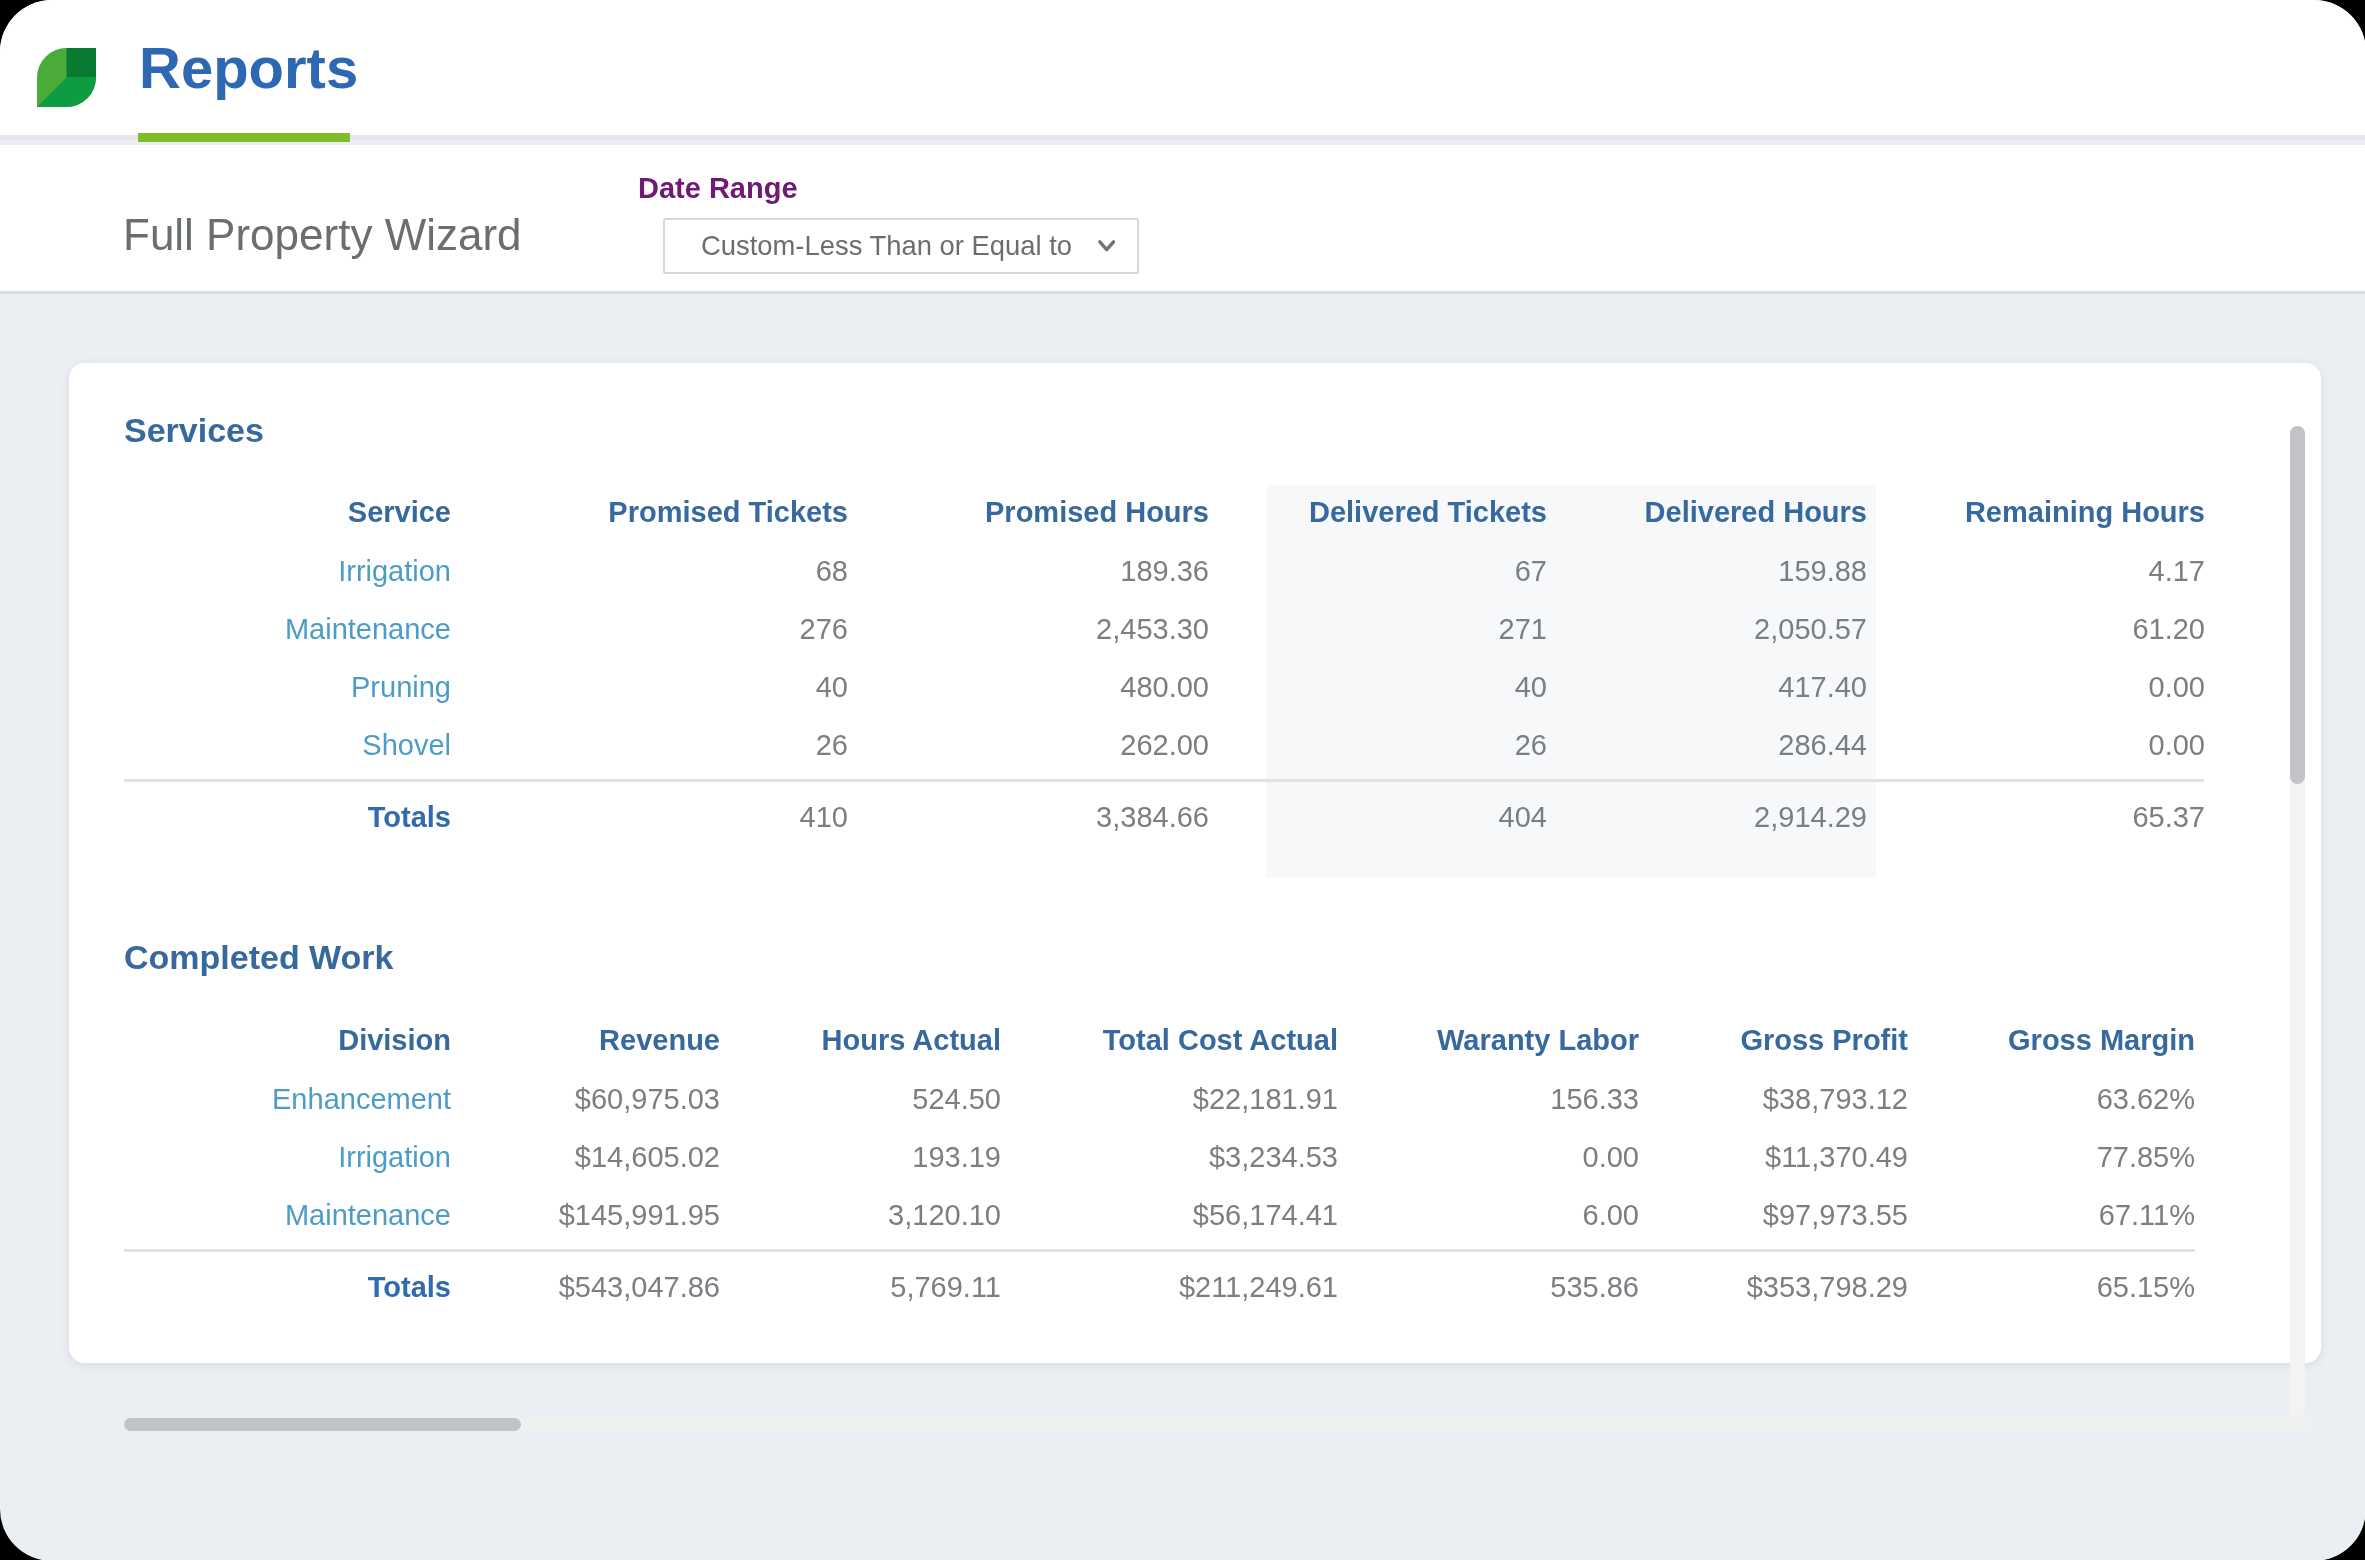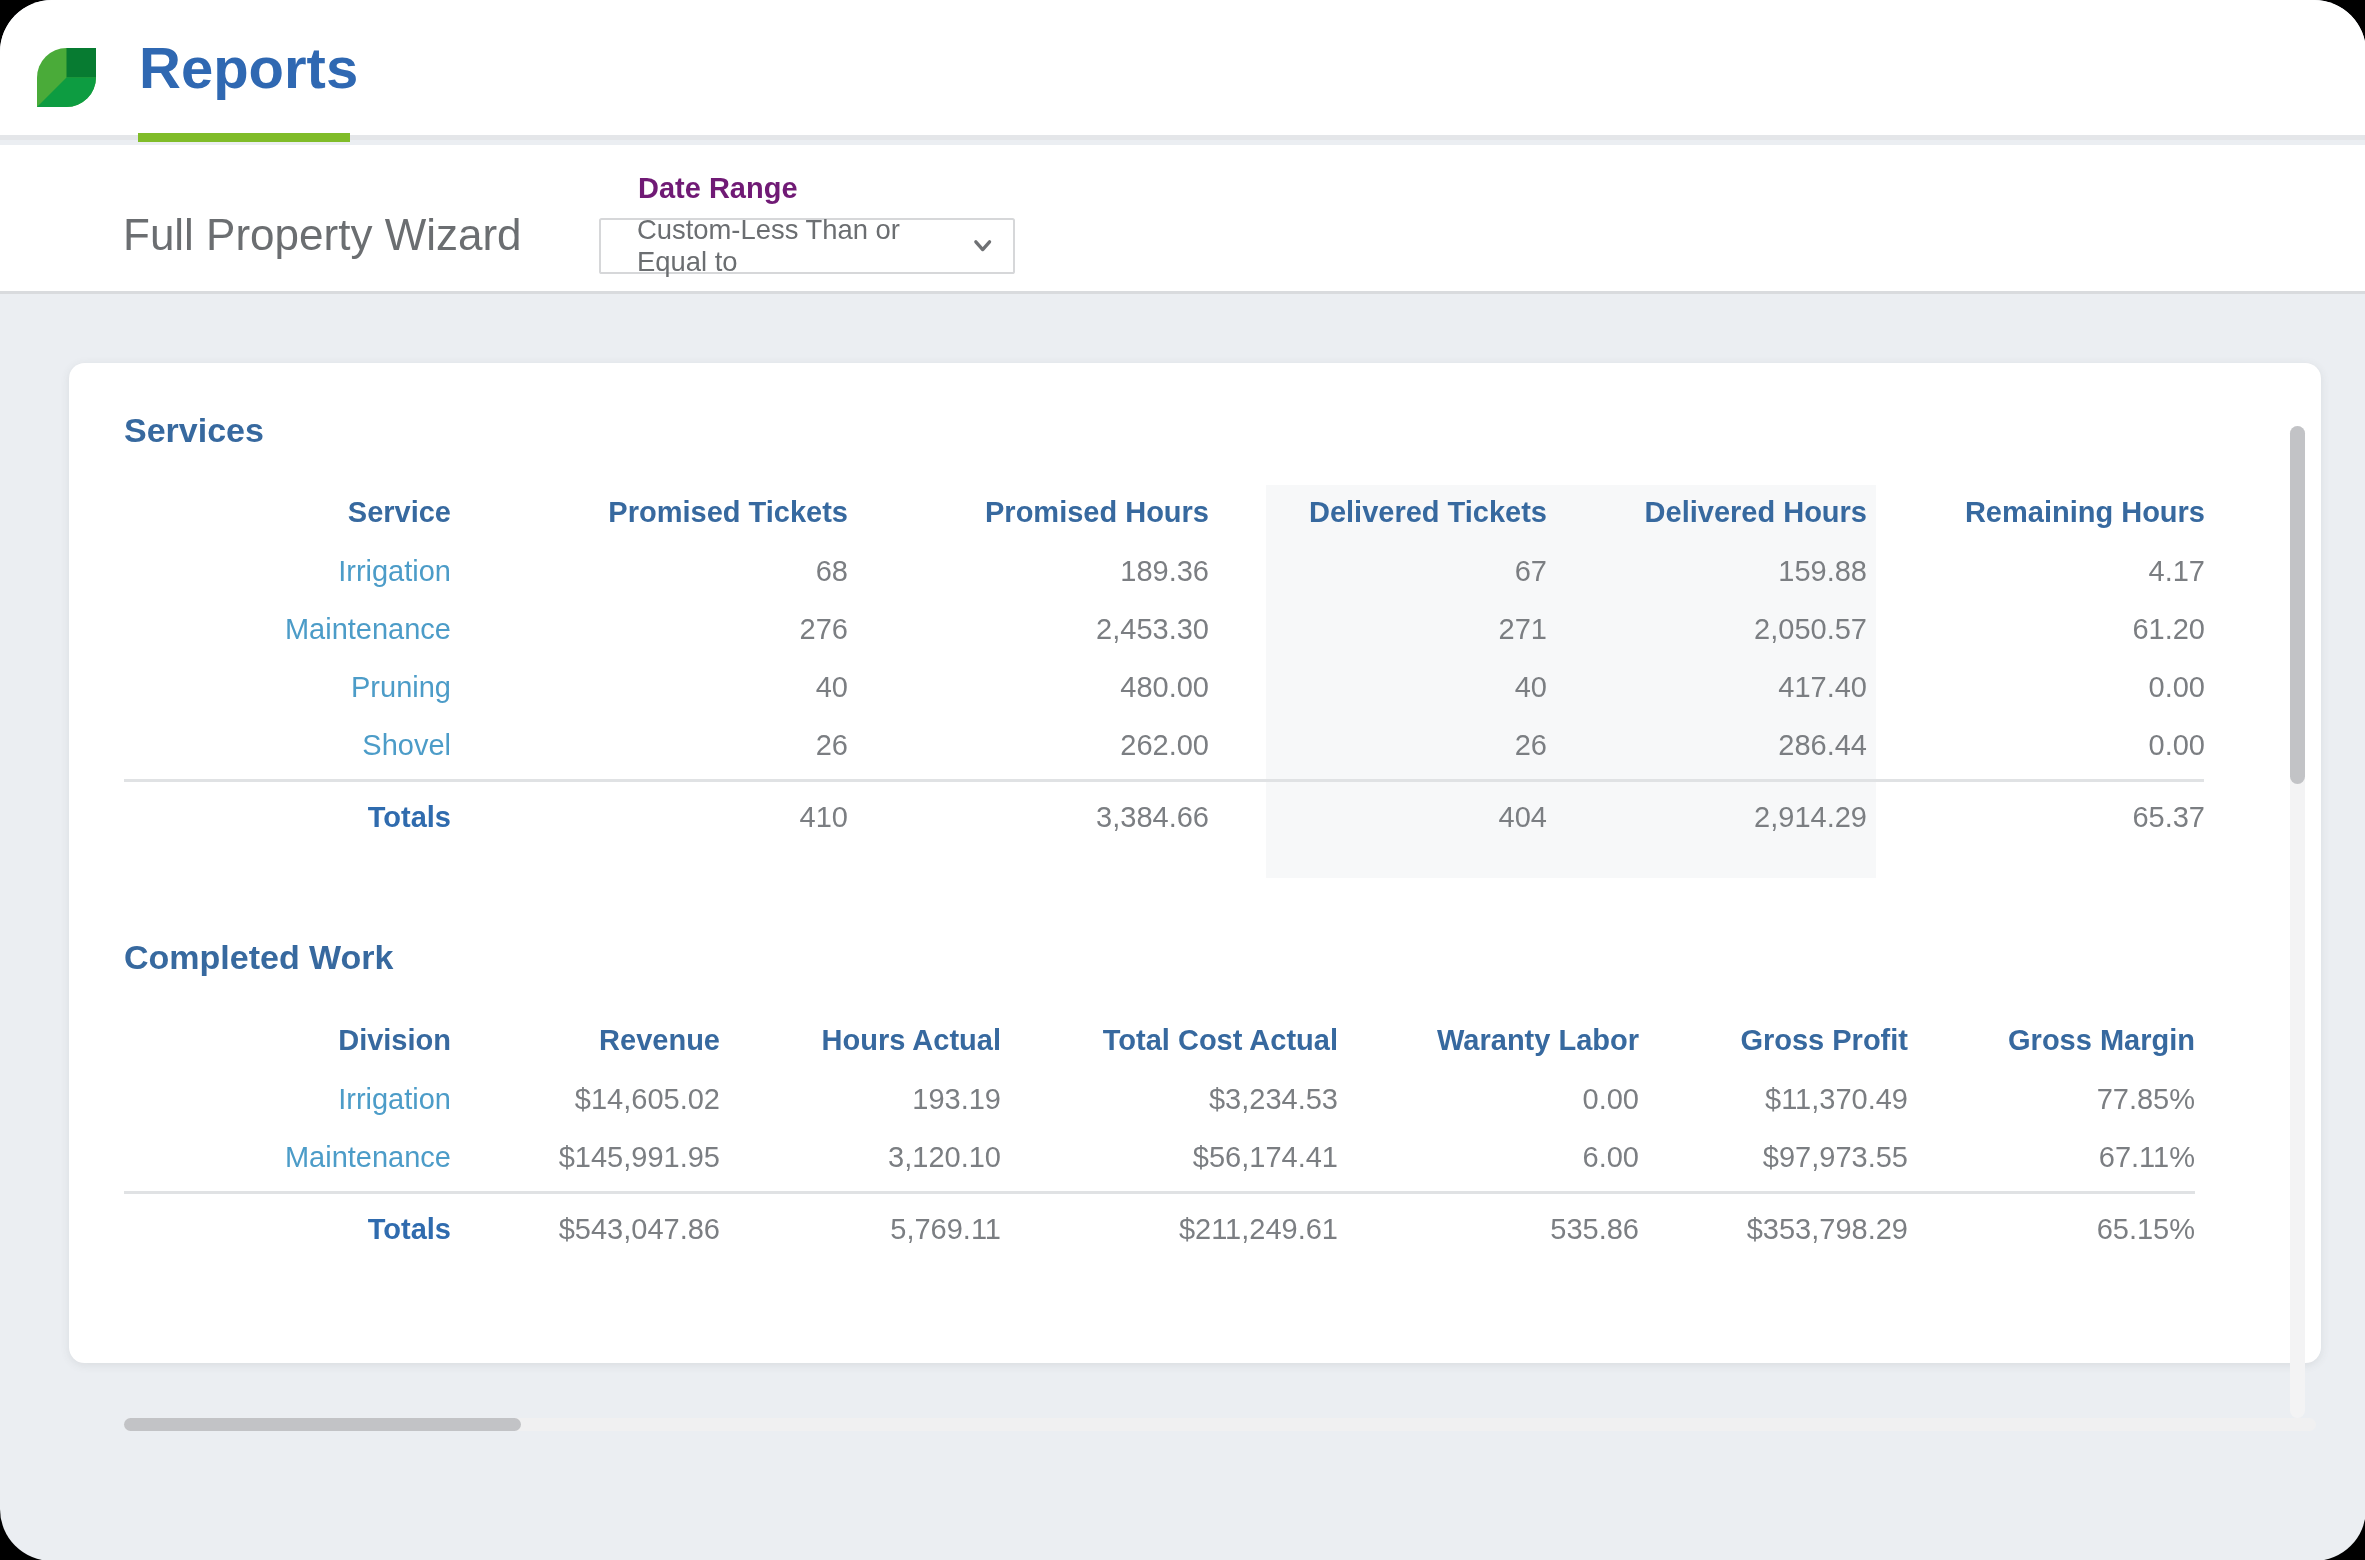--- a/index.html
+++ b/index.html
@@ -21,21 +21,21 @@
   .toolbar { position:absolute; top:145px; left:0; right:0; height:149px;
              background:#fff; border-bottom:3.9px solid #d9dbde; }
   .report-title { position:absolute; left:123px; top:64px; font-size:44px; line-height:52px;
                   color:#6b6e71; font-weight:400; }
   .dr-label { position:absolute; left:638px; top:26px; font-size:29px; line-height:34px;
               font-weight:bold; color:#701a75; }
   .field { position:absolute; top:73px; height:56px; background:#fff;
            border:2px solid #d6d7d9; border-radius:2.6px; display:flex;
            align-items:center; justify-content:space-between; padding:0 17px;
            font-size:27.4px; color:#6b6e71; cursor:pointer; }
-  .field.select { left:599px; width:416px;padding-left:36px; }
+  .field.select { left:663px; width:476px;padding-left:36px; }
   .field.date { left:1163px; width:464px; }
   .chev { width:27.4px; height:27.4px; flex:0 0 auto; }
   .cal { width:30px; height:35px; flex:0 0 auto; }
 
   
   .card { position:absolute; left:69px; top:363px; width:2252px; height:1000px;
           background:#fff; border-radius:15.7px;
           box-shadow:0 2px 9.1px rgba(60,64,67,.10); }
   .col-highlight { position:absolute; left:1197px; top:122px; width:610px; height:393px;
                    background:#f7f8f9; z-index:0; }
@@ -164,20 +164,29 @@
         <div class="t-cell left head">Division</div>
         <div class="t-cell head">Revenue</div>
         <div class="t-cell head">Hours Actual</div>
         <div class="t-cell head">Total Cost Actual</div>
         <div class="t-cell head">Waranty Labor</div>
         <div class="t-cell head">Gross Profit</div>
         <div class="t-cell head">Gross Margin</div>
       </div>
 
       <div class="t-row">
+        <div class="t-cell left link">Enhancement</div>
+        <div class="t-cell">$60,975.03</div>
+        <div class="t-cell">524.50</div>
+        <div class="t-cell">$22,181.91</div>
+        <div class="t-cell">156.33</div>
+        <div class="t-cell">$38,793.12</div>
+        <div class="t-cell">63.62%</div>
+      </div>
+      <div class="t-row">
         <div class="t-cell left link">Irrigation</div>
         <div class="t-cell">$14,605.02</div>
         <div class="t-cell">193.19</div>
         <div class="t-cell">$3,234.53</div>
         <div class="t-cell">0.00</div>
         <div class="t-cell">$11,370.49</div>
         <div class="t-cell">77.85%</div>
       </div>
       <div class="t-row">
         <div class="t-cell left link">Maintenance</div>

